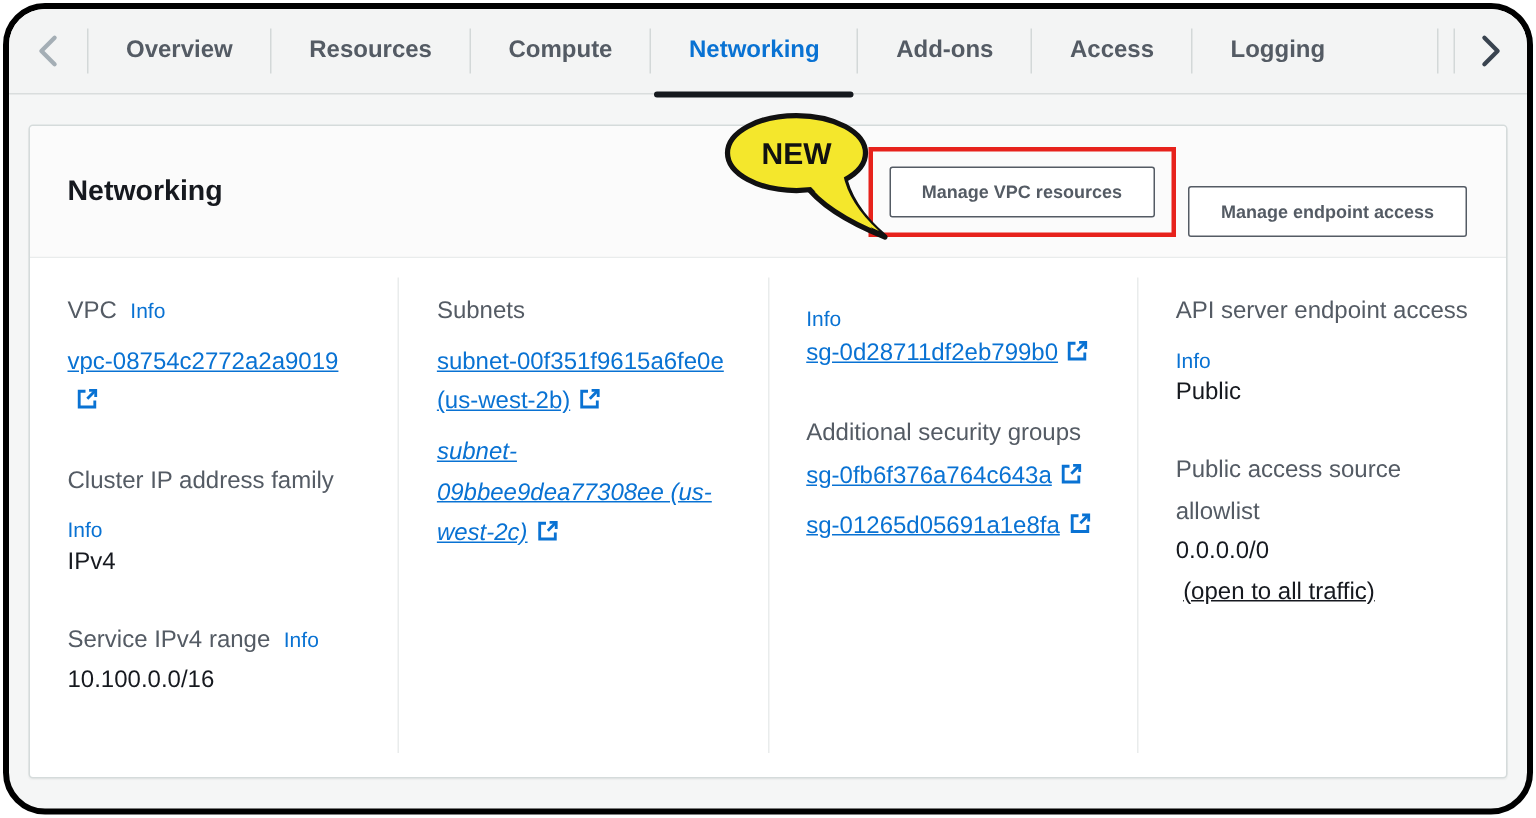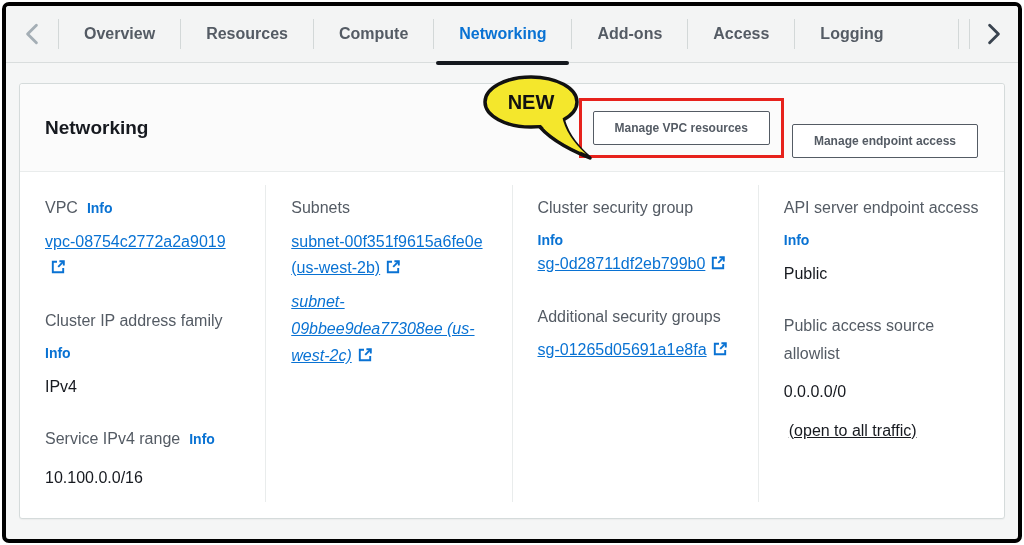--- a/index.html
+++ b/index.html
@@ -1,19 +1,19 @@
 <!DOCTYPE html>
 <html><head>
 <meta charset="utf-8">
 <style>
   * { box-sizing: border-box; margin: 0; padding: 0; }
   html,body { width:1024px; height:545px; background:#fff; font-family:"Liberation Sans", sans-serif; }
   .frame {
     position:absolute; left:2px; top:2px; width:1020px; height:541px;
-    border:4px solid #000; border-radius:7px; background:#f5f6f6; overflow:hidden;
+    border:4px solid #000; border-radius:28px; background:#f5f6f6; overflow:hidden;
   }
   
   .tabbar {
     height:57px; background:#f3f4f4; border-bottom:1px solid #d9dddd;
     display:flex; align-items:stretch; position:relative;
   }
   .chev { width:52px; display:flex; align-items:center; justify-content:center; cursor:pointer; flex:0 0 auto; }
   .chev-right { width:48px; }
   .tabsep { width:1px; background:#d3d8d8; margin:13px 0; flex:0 0 auto; }
   .tab {
@@ -51,25 +51,25 @@
   .bubble {
     position:absolute; left:-104px; top:-27px; width:126px; height:96px;
     overflow:visible; pointer-events:none; z-index:5;
   }
   
   .panel-body { flex:1 1 auto; display:flex; padding:13px 0 16px; overflow:hidden; }
   .col { flex:1 1 0; padding:9px 20px 0 25px; min-width:0; }
   .col + .col { border-left:1px solid #e9ecec; }
   .field { margin-bottom:25px; }
   .label { color:#545b64; font-size:16px; line-height:1.72; }
-  .info { color:#0972d3; font-size:14px; font-weight:700; text-decoration:none; cursor:pointer; }
+  .info { color:#0972d3; font-size:14px; font-weight:400; text-decoration:none; cursor:pointer; }
   .info.inline { margin-left:9px; }
   .info.block { display:block; margin-top:9px; line-height:1.3; }
   .value { color:#16191f; font-size:16px; line-height:1.65; margin-top:7px; }
-  .value.tight { margin-top:12px; }
+  .value.tight { margin-top:0; }
   .value.indent { padding-left:5px;text-decoration:underline; }
   .res-link {
     display:block; color:#0972d3; font-size:16px; line-height:1.68;
     text-decoration:underline; cursor:pointer; margin-top:7px;
     overflow-wrap:anywhere; word-break:normal;
   }
   .ext { display:inline-block; vertical-align:-2px; margin-left:5px; }
 </style>
 </head>
 <body>
@@ -161,30 +161,34 @@
           <a class="res-link" style="font-style:italic;"><span>subnet-09bbee9dea77308ee (us-west-2c)</span><svg class="ext" width="16" height="16" viewBox="0 0 16 16">
                 <path d="M13.2 9v4.3H2.8V2.8H7" fill="none" stroke="currentColor" stroke-width="1.9"></path>
                 <path d="M9.4 2.2h4.4v4.4" fill="none" stroke="currentColor" stroke-width="1.9"></path>
                 <path d="M13.6 2.4 8.2 7.8" fill="none" stroke="currentColor" stroke-width="1.9"></path>
               </svg></a>
         </div>
       </div>
 
       <div class="col">
         <div class="field">
-          <span class="label">Cluster security group</span>
           <a class="info block">Info</a>
           <a class="res-link" style="margin-top:2px;text-decoration:underline;"><span>sg-0d28711df2eb799b0</span><svg class="ext" width="16" height="16" viewBox="0 0 16 16">
                 <path d="M13.2 9v4.3H2.8V2.8H7" fill="none" stroke="currentColor" stroke-width="1.9"></path>
                 <path d="M9.4 2.2h4.4v4.4" fill="none" stroke="currentColor" stroke-width="1.9"></path>
                 <path d="M13.6 2.4 8.2 7.8" fill="none" stroke="currentColor" stroke-width="1.9"></path>
               </svg></a>
         </div>
         <div class="field">
           <span class="label">Additional security groups</span>
+          <a class="res-link" style="margin-top:2px;"><span>sg-0fb6f376a764c643a</span><svg class="ext" width="16" height="16" viewBox="0 0 16 16">
+                <path d="M13.2 9v4.3H2.8V2.8H7" fill="none" stroke="currentColor" stroke-width="1.9"></path>
+                <path d="M9.4 2.2h4.4v4.4" fill="none" stroke="currentColor" stroke-width="1.9"></path>
+                <path d="M13.6 2.4 8.2 7.8" fill="none" stroke="currentColor" stroke-width="1.9"></path>
+              </svg></a>
           <a class="res-link"><span>sg-01265d05691a1e8fa</span><svg class="ext" width="16" height="16" viewBox="0 0 16 16">
                 <path d="M13.2 9v4.3H2.8V2.8H7" fill="none" stroke="currentColor" stroke-width="1.9"></path>
                 <path d="M9.4 2.2h4.4v4.4" fill="none" stroke="currentColor" stroke-width="1.9"></path>
                 <path d="M13.6 2.4 8.2 7.8" fill="none" stroke="currentColor" stroke-width="1.9"></path>
               </svg></a>
         </div>
       </div>
 
       <div class="col">
         <div class="field">

